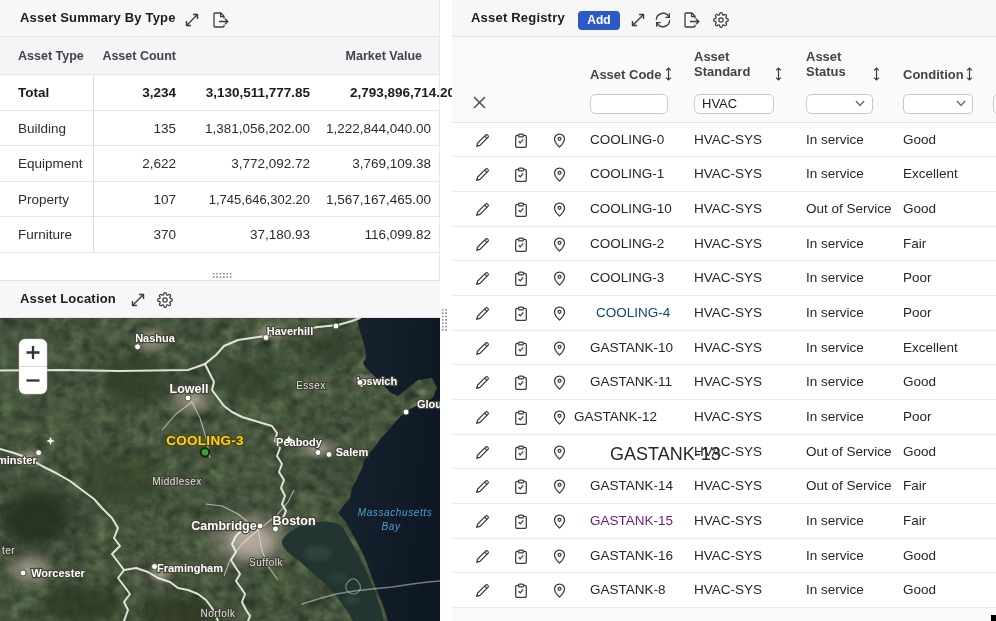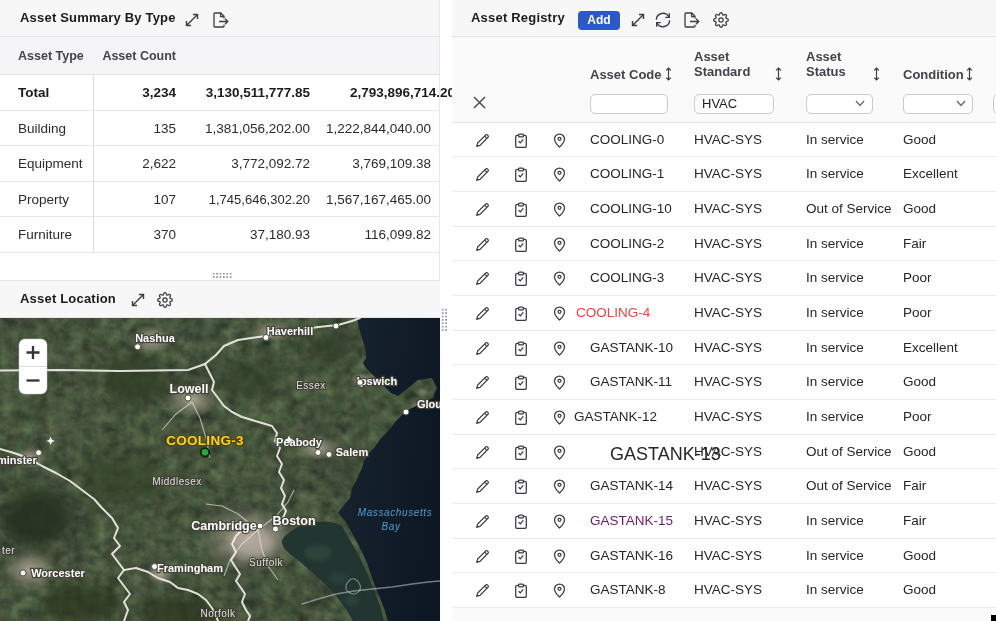--- a/index.html
+++ b/index.html
@@ -22,20 +22,21 @@
   </svg>
   <svg class="abs ic" style="left:212px;top:12px;" width="17" height="16" viewBox="0 0 17 16" fill="none" stroke="#3c3c42" stroke-width="1.3">
     <path d="M12 6.5 V4.2 L8.8 1 H3 a1 1 0 0 0 -1 1 v12 a1 1 0 0 0 1 1 h8 a1 1 0 0 0 1 -1 v-1.2"></path>
     <path d="M8.6 1 v3.6 h3.4"></path>
     <path d="M7 9.5 h8.5 M13 6.8 l2.8 2.7 -2.8 2.7"></path>
   </svg>
 
   <div class="abs" style="left:0;top:37px;width:440px;height:38px;background:#f5f5f7;border-bottom:1px solid #e4e4e7;"></div>
   <div class="abs" style="left:18px;top:49px;font-size:12.5px;font-weight:bold;color:#43434a;">Asset Type</div>
   <div class="abs" style="left:0px;top:49px;width:176px;text-align:right;font-size:12.5px;font-weight:bold;color:#43434a;">Asset Count</div>
+  <div class="abs" style="left:0px;top:49px;width:422px;text-align:right;font-size:12.5px;font-weight:bold;color:#43434a;">Market Value</div>
 
   <div id="sumrows">
       <div class="abs" style="left:0;top:75px;width:440px;height:35.6px;border-bottom:1px solid #e7e7ea;"></div>
       <div class="abs" style="left:18px;top:85px;font-size:13.5px;font-weight:bold;color:#1b1b1f;">Total</div>
       <div class="abs" style="left:0;top:85px;width:176px;text-align:right;font-size:13.5px;font-weight:bold;color:#1b1b1f;">3,234</div>
       <div class="abs" style="left:0;top:85px;width:310px;text-align:right;font-size:13.5px;font-weight:bold;color:#1b1b1f;">3,130,511,777.85</div>
       <div class="abs" style="left:0;top:85px;width:431px;text-align:right;font-size:13.5px;font-weight:bold;color:#1b1b1f;margin-left:24px;">2,793,896,714.20</div>
       <div class="abs" style="left:0;top:110.6px;width:440px;height:35.6px;border-bottom:1px solid #e7e7ea;"></div>
       <div class="abs" style="left:18px;top:120.6px;font-size:13.5px;font-weight:normal;color:#2b2b31;">Building</div>
       <div class="abs" style="left:0;top:120.6px;width:176px;text-align:right;font-size:13.5px;font-weight:normal;color:#2b2b31;">135</div>
@@ -384,21 +385,21 @@
         </svg></div>
       <div class="abs" style="left:62px;top:305.95000000000005px;"><svg width="14" height="15" viewBox="0 0 14 15" fill="none" stroke="#3a3a40" stroke-width="1.25">
           <rect x="1.7" y="2.4" width="10.6" height="12" rx="1.4"></rect>
           <rect x="4.6" y="1" width="4.8" height="2.8" rx="0.9" fill="#fff"></rect>
           <path d="M4.7 8.2 L6.3 9.8 L9.3 6.4"></path>
         </svg></div>
       <div class="abs" style="left:101px;top:305.95000000000005px;"><svg width="13" height="15" viewBox="0 0 13 15" fill="none" stroke="#3a3a40" stroke-width="1.25">
           <path d="M6.5 1 a5 5 0 0 1 5 5 c0 3.2 -3.4 6.5 -5 8 c-1.6 -1.5 -5 -4.8 -5 -8 a5 5 0 0 1 5 -5 Z"></path>
           <circle cx="6.5" cy="5.8" r="1.5"></circle>
         </svg></div>
-      <div class="abs" style="left:124px;top:304.95000000000005px;font-size:13.5px;color:#ef4444;">COOLING-4</div>
+      <div class="abs" style="left:144px;top:304.95000000000005px;font-size:13.5px;color:#0c4a6e;">COOLING-4</div>
       <div class="abs" style="left:242px;top:304.95000000000005px;font-size:13.5px;color:#26262b;">HVAC-SYS</div>
       <div class="abs" style="left:354px;top:304.95000000000005px;font-size:13.5px;color:#26262b;">In service</div>
       <div class="abs" style="left:451px;top:304.95000000000005px;font-size:13.5px;color:#26262b;">Poor</div>
       <div class="abs" style="left:0;top:330.62px;width:544px;height:34.67px;border-bottom:1px solid #ebebee;"></div>
       <div class="abs" style="left:23px;top:340.62px;"><svg width="15" height="15" viewBox="0 0 15 15" fill="none" stroke="#3a3a40" stroke-width="1.25">
           <path d="M1.8 13.2 L2.6 10.1 L10.6 2.1 a1.4 1.4 0 0 1 2 0 l0.3 0.3 a1.4 1.4 0 0 1 0 2 L4.9 12.4 Z"></path>
           <path d="M9.6 3.1 l2.3 2.3"></path>
         </svg></div>
       <div class="abs" style="left:62px;top:340.62px;"><svg width="14" height="15" viewBox="0 0 14 15" fill="none" stroke="#3a3a40" stroke-width="1.25">
           <rect x="1.7" y="2.4" width="10.6" height="12" rx="1.4"></rect>

